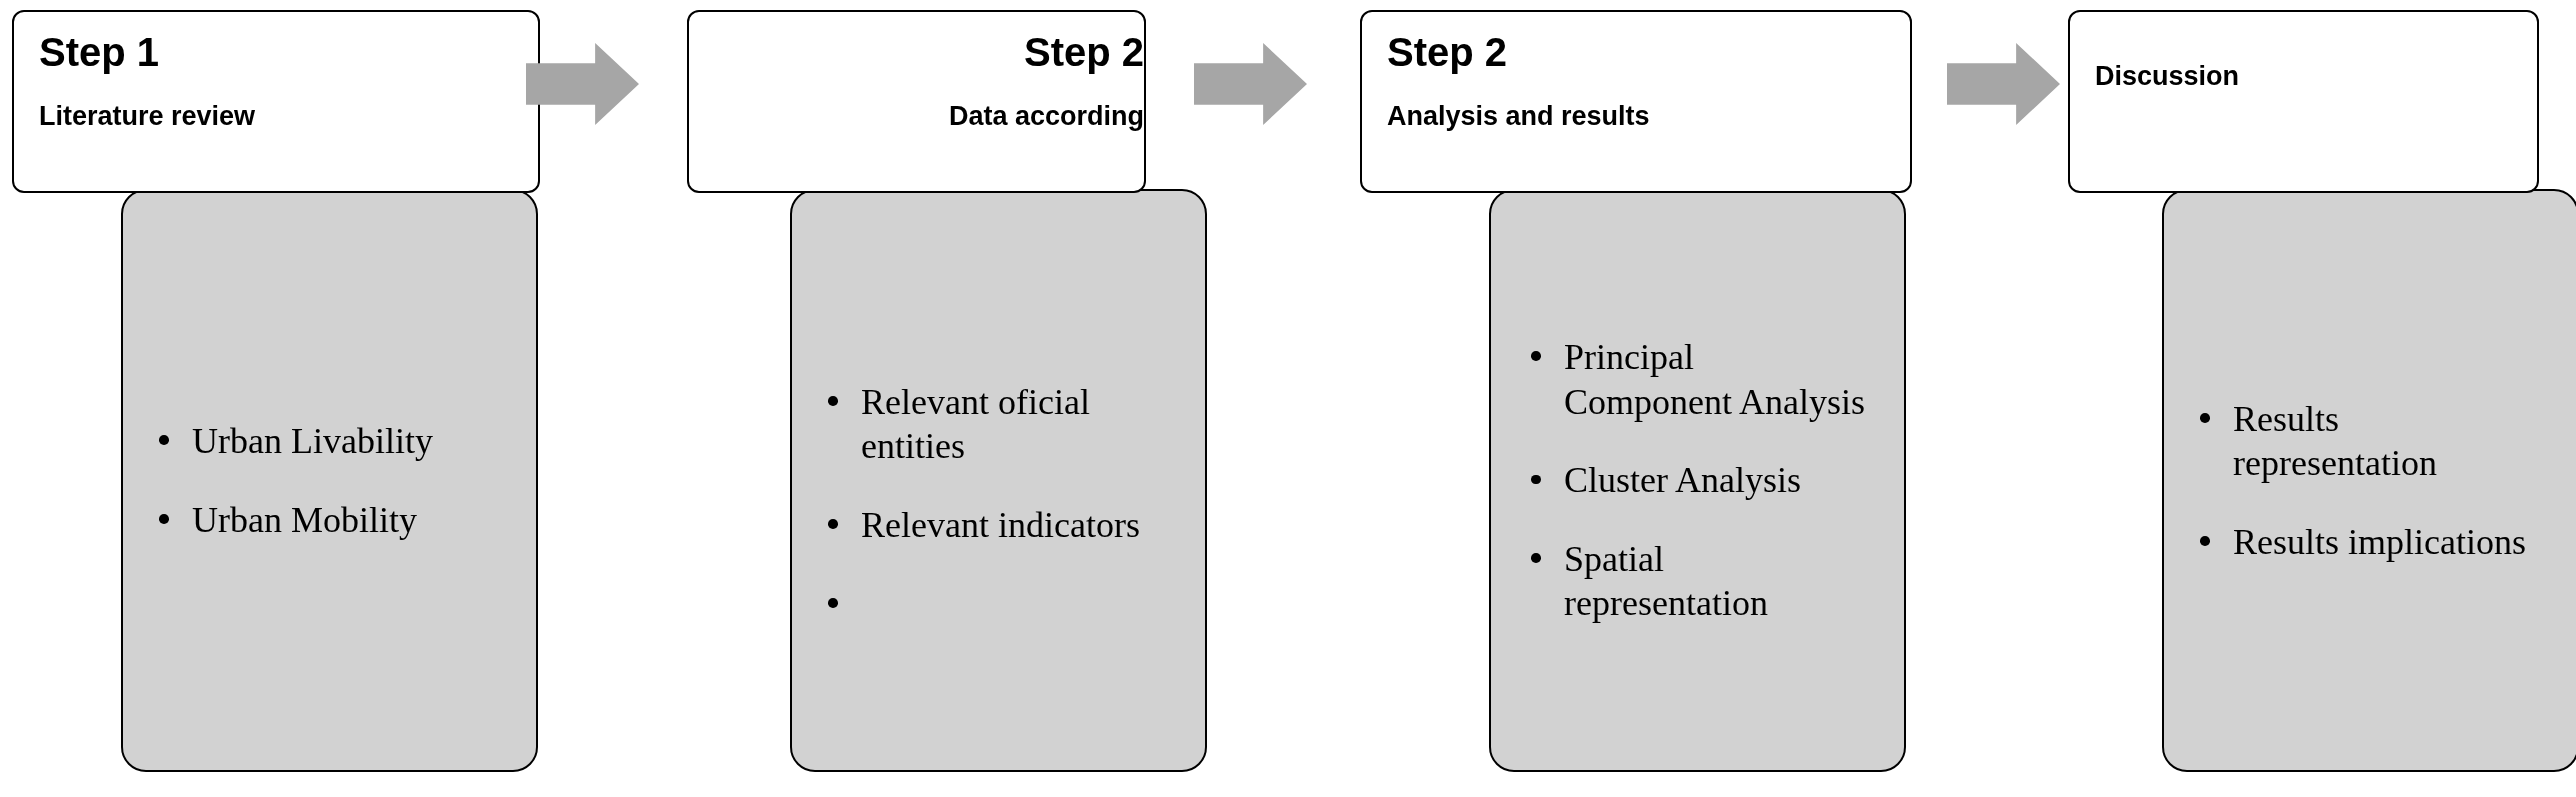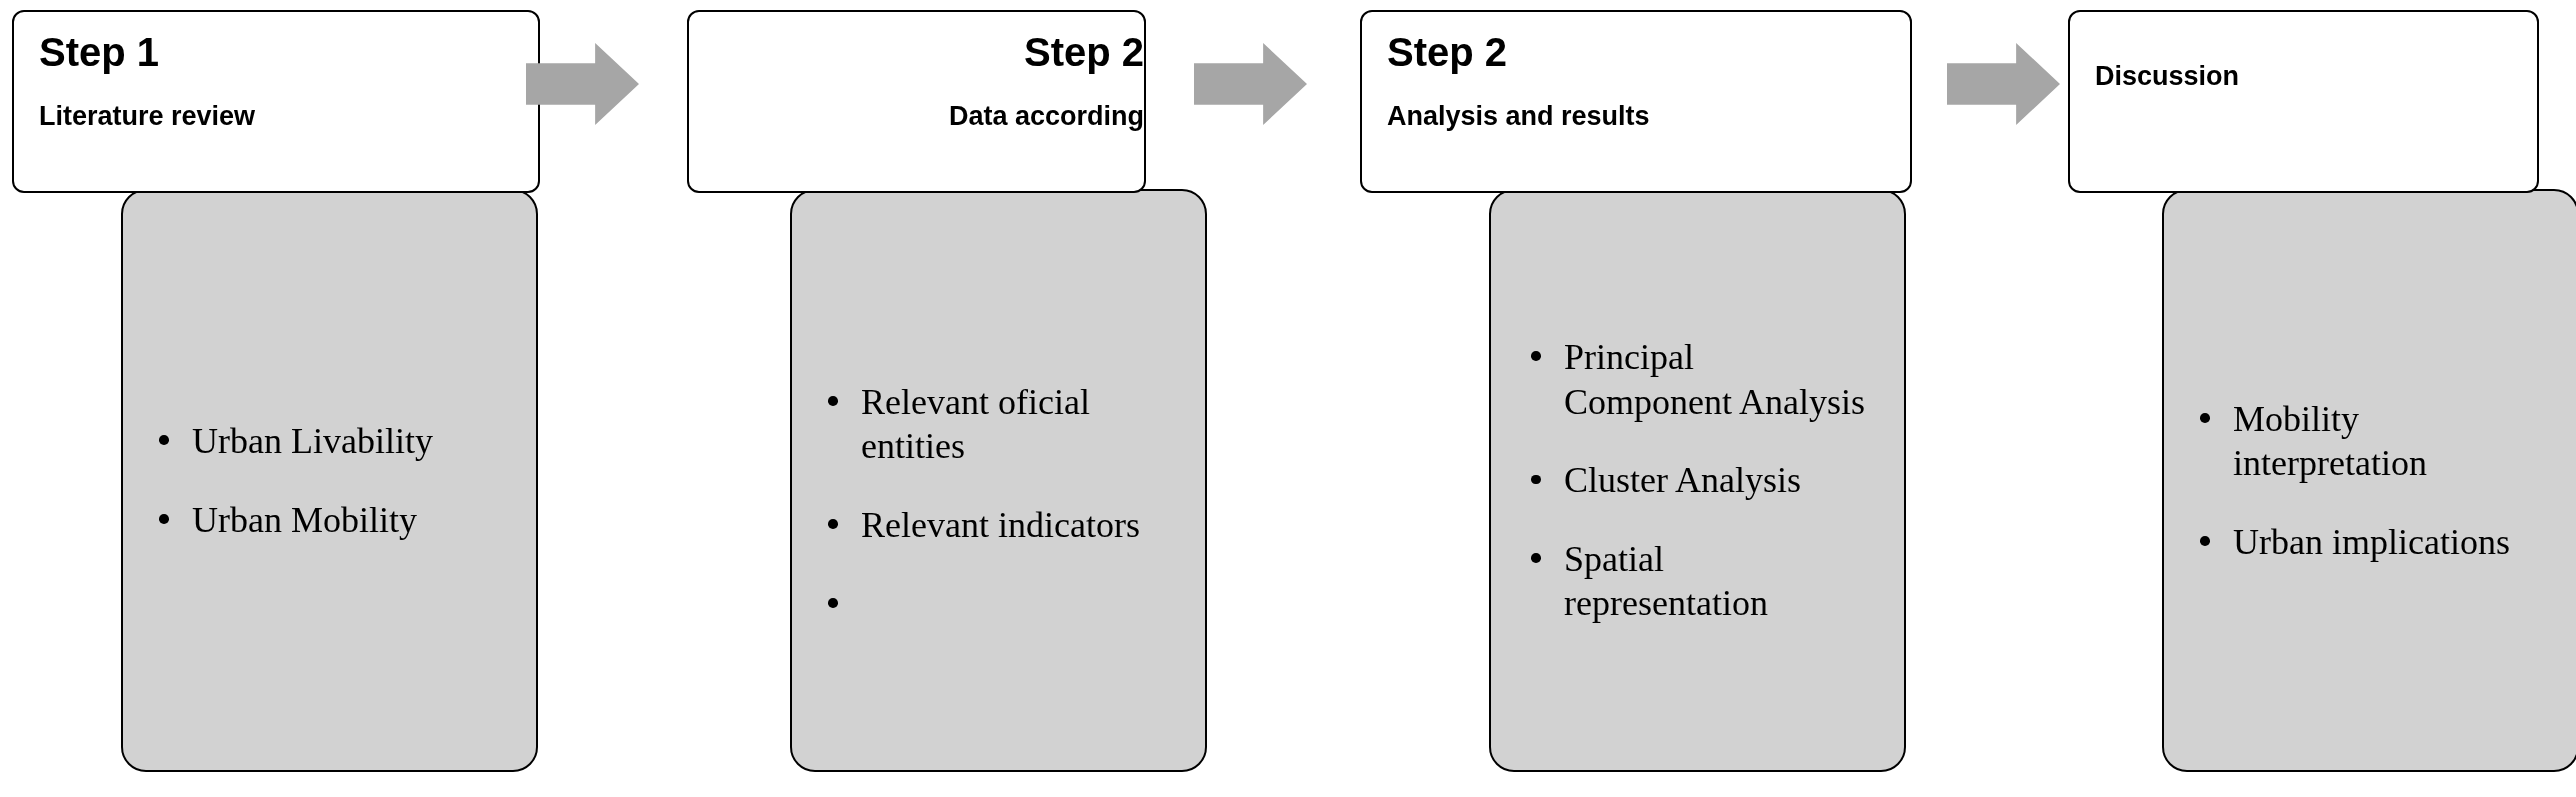--- a/index.html
+++ b/index.html
@@ -184,23 +184,23 @@
   </div>
 
   <div class="step-header" style="left:2068px; top:10.4px; width:471px; height:183px;">
     <div class="step-title">Discussion</div>
   </div>
 
   <div class="step-body" style="left:2162px; top:189px; width:417px; height:583px; padding:0 30px;">
     <ul class="bullet-list">
       <li class="bullet-item">
         <span class="dot"></span>
-        <span class="txt">Mobility interpretation</span>
-      </li>
-      <li class="bullet-item">
-        <span class="dot"></span>
-        <span class="txt">Urban implications</span>
+        <span class="txt">Results representation</span>
+      </li>
+      <li class="bullet-item">
+        <span class="dot"></span>
+        <span class="txt">Results implications</span>
       </li>
     </ul>
   </div>
 
 </div>
 
 
 </body></html>

